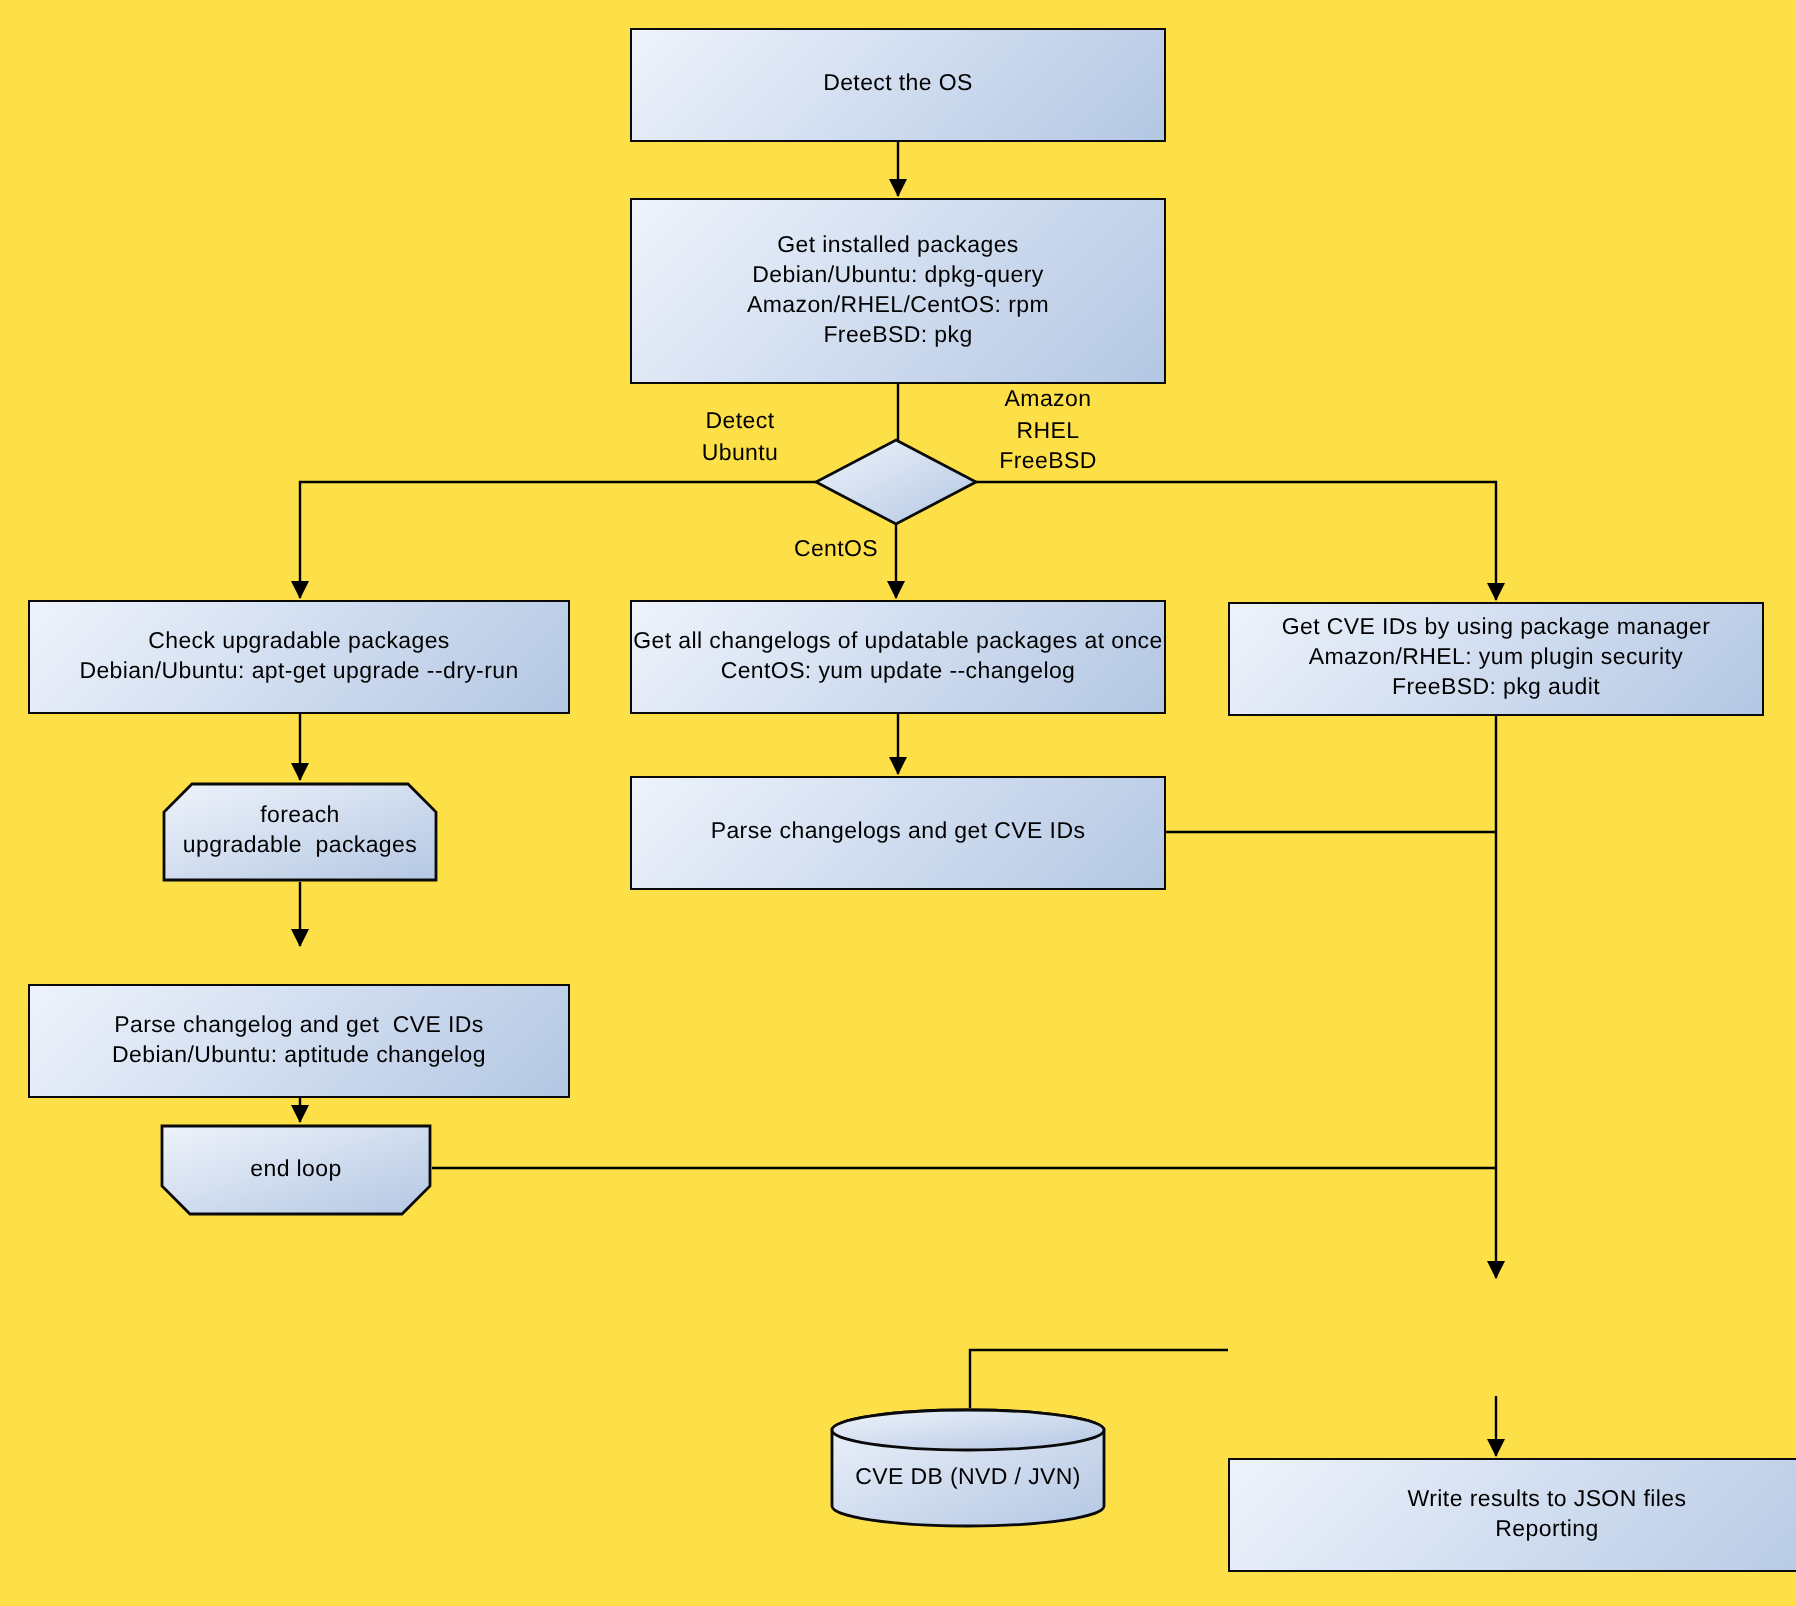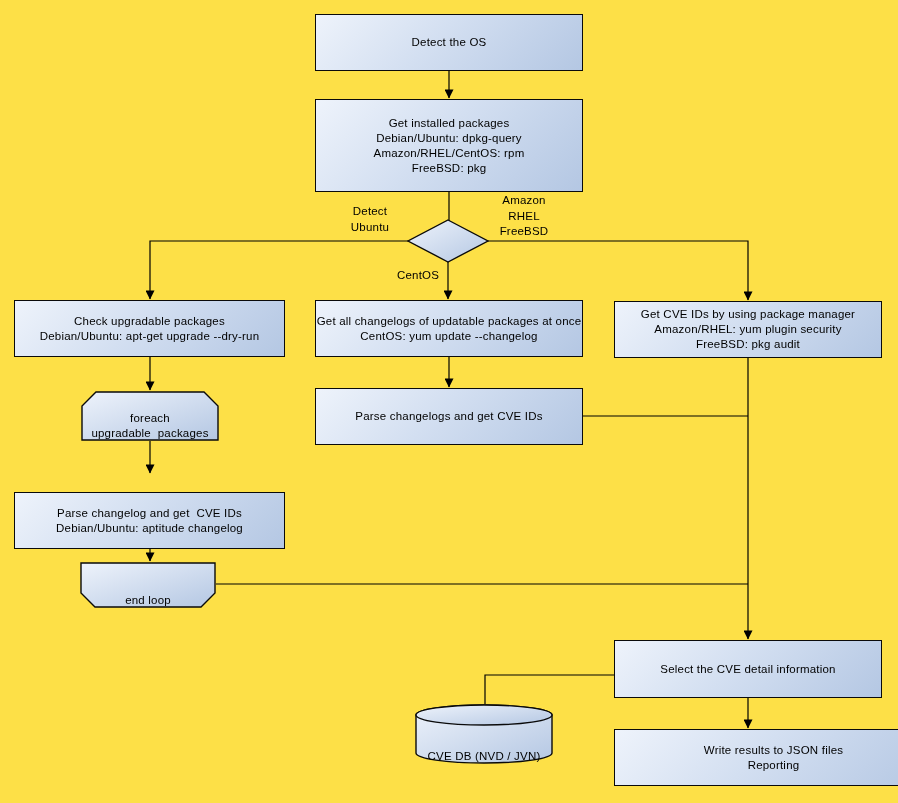--- a/index.html
+++ b/index.html
@@ -14,21 +14,21 @@
     border:1.4px solid #0a0a0a;box-sizing:border-box;text-align:center;
   }
   .lbl{
     font-size:11.5px;line-height:15px;letter-spacing:.2px;
     white-space:pre-wrap;text-align:center;
   }
   .shape{position:absolute;}
   .shape svg{position:absolute;left:0;top:0;}
   .overlay{
     position:absolute;left:0;top:0;right:0;bottom:0;
-    display:flex;align-items:flex-end;justify-content:center;text-align:center;
+    display:flex;align-items:center;justify-content:center;text-align:center;
   }
   .edge-label{
     position:absolute;font-size:11.5px;line-height:15.5px;letter-spacing:.2px;
     white-space:pre-wrap;text-align:center;
   }
 </style>
 </head>
 <body>
 
 <div id="canvas">
@@ -86,23 +86,20 @@
   <div class="node" style="left:315px;top:388px;width:268px;height:57px">
     <span class="lbl">Parse changelogs and get CVE IDs</span>
   </div>
 
   <div class="node" style="left:614px;top:301px;width:268px;height:57px">
     <span class="lbl">Get CVE IDs by using package manager
 Amazon/RHEL: yum plugin security
 FreeBSD: pkg audit</span>
   </div>
 
-  <div class="node" style="left:614px;top:640px;width:268px;height:58px">
-    <span class="lbl">Select the CVE detail information</span>
-  </div>
 
   <div class="node" style="left:614px;top:729px;width:319px;height:57px">
     <span class="lbl">Write results to JSON files
 Reporting</span>
   </div>
 
   <div class="shape" style="left:407px;top:219px;width:82px;height:44px">
     <svg width="82" height="44">
       <defs>
           <linearGradient id="g1" x1="0" y1="0" x2="1" y2="1">

